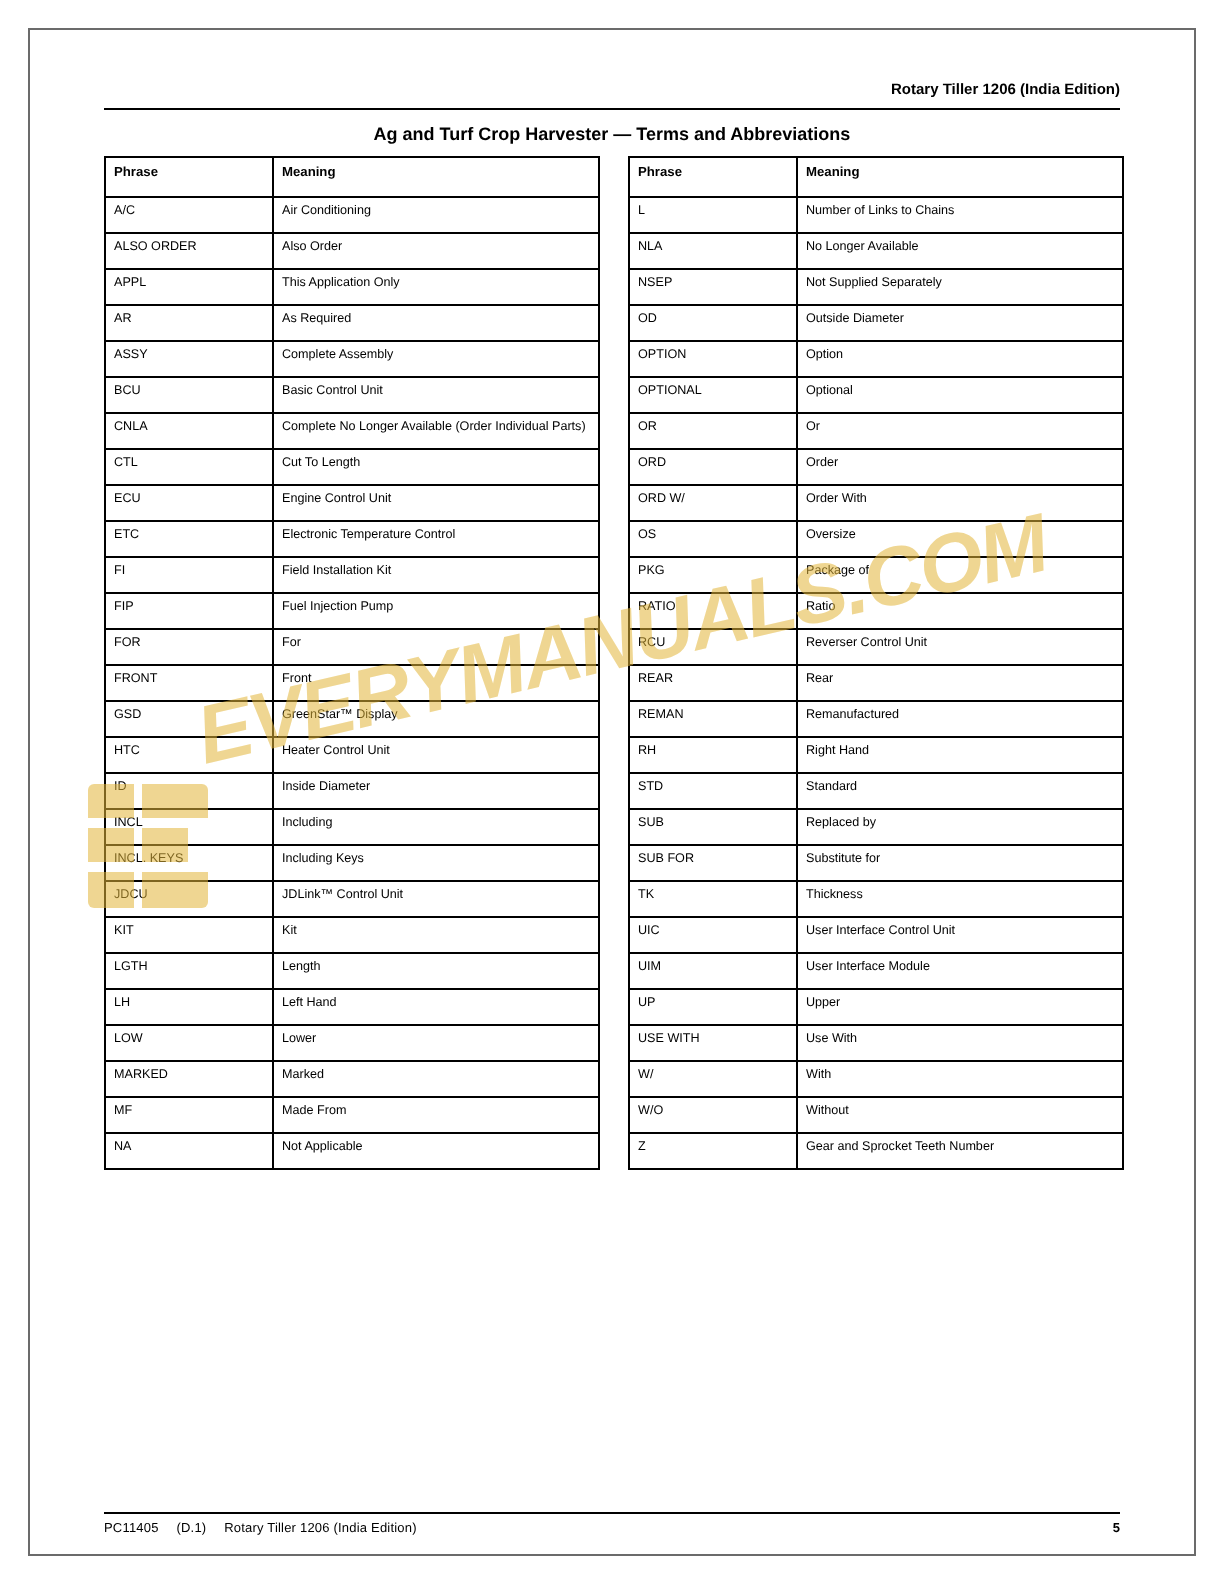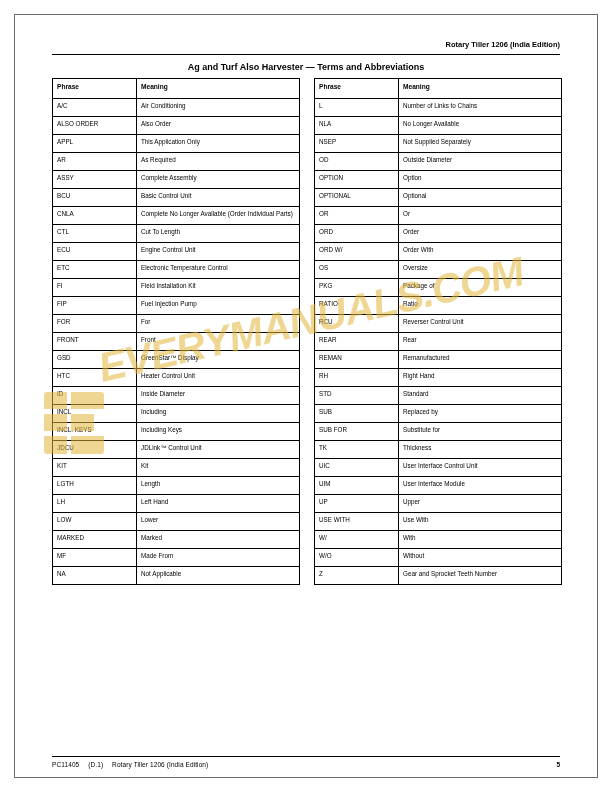--- a/index.html
+++ b/index.html
@@ -156,21 +156,21 @@
 </head>
 <body>
 
 <div class="page">
 
   <div class="page-border"></div>
 
   <div class="header">Rotary  Tiller 1206 (India Edition)</div>
   <div class="header-rule"></div>
 
-  <div class="doc-title">Ag and Turf Also Harvester — Terms and Abbreviations</div>
+  <div class="doc-title">Ag and Turf Crop Harvester — Terms and Abbreviations</div>
 
   <div class="tables">
 
     <table class="abbr">
       <colgroup>
           <col class="c-phrase">
           <col class="c-meaning">
         </colgroup>
       <thead>
         <tr>

